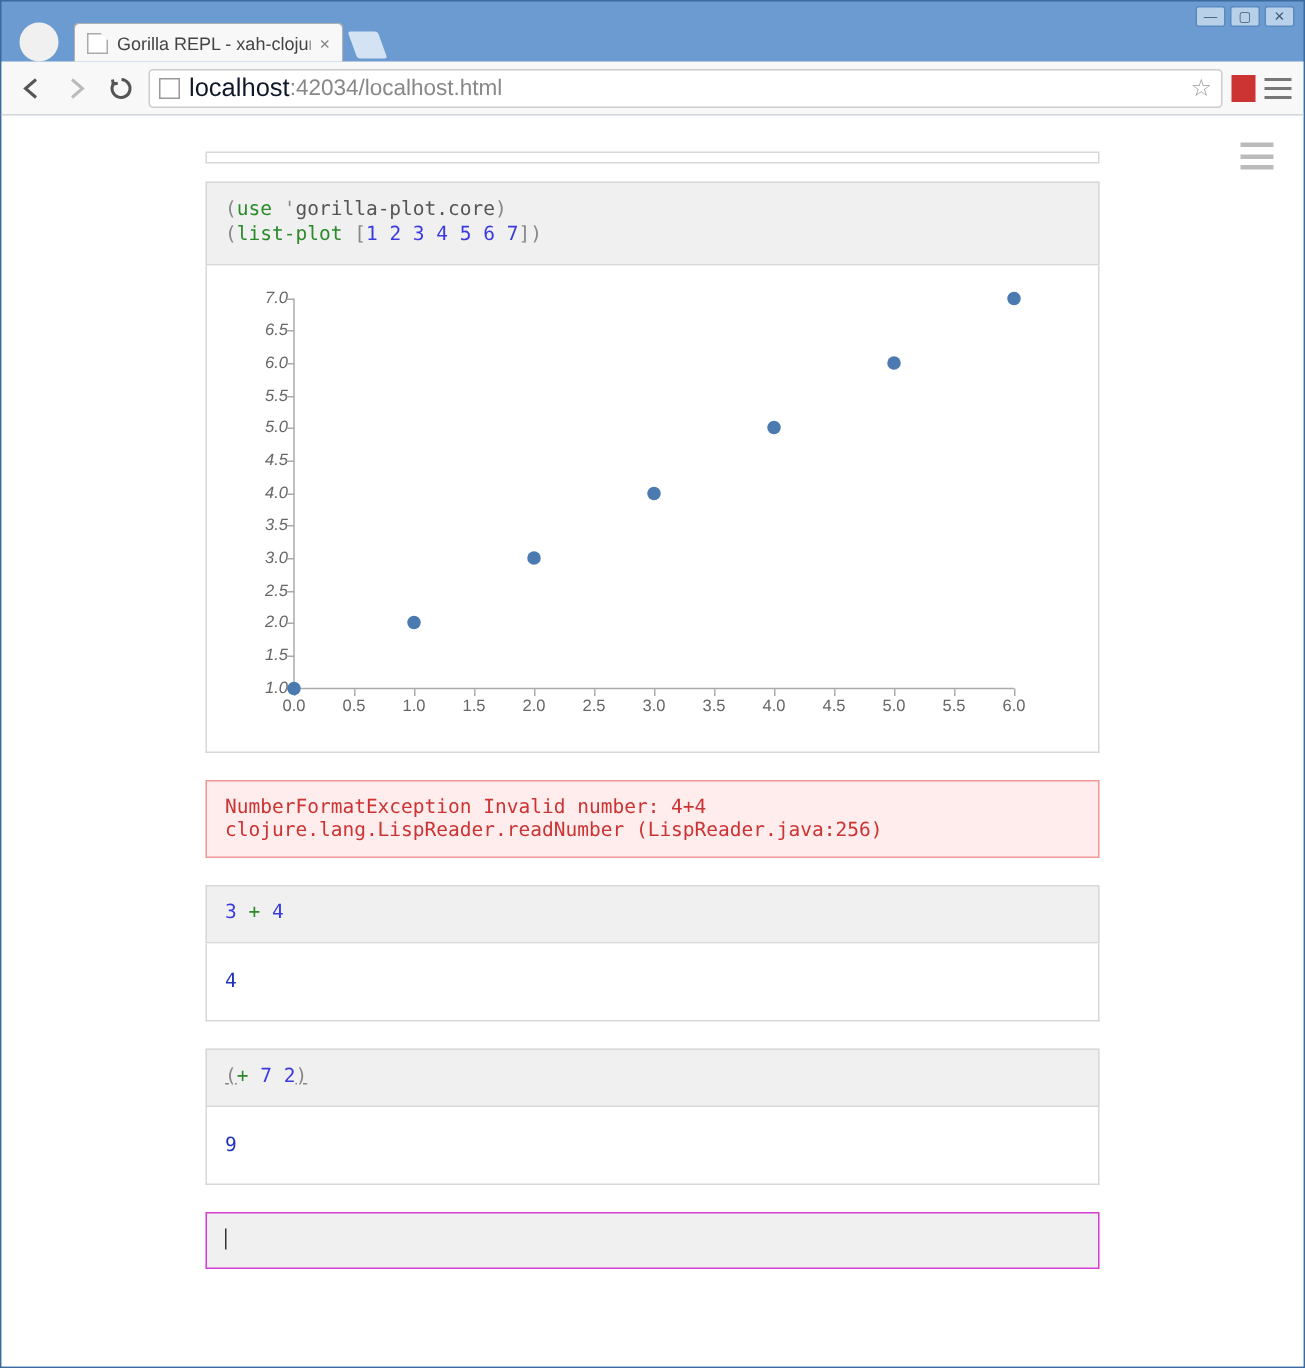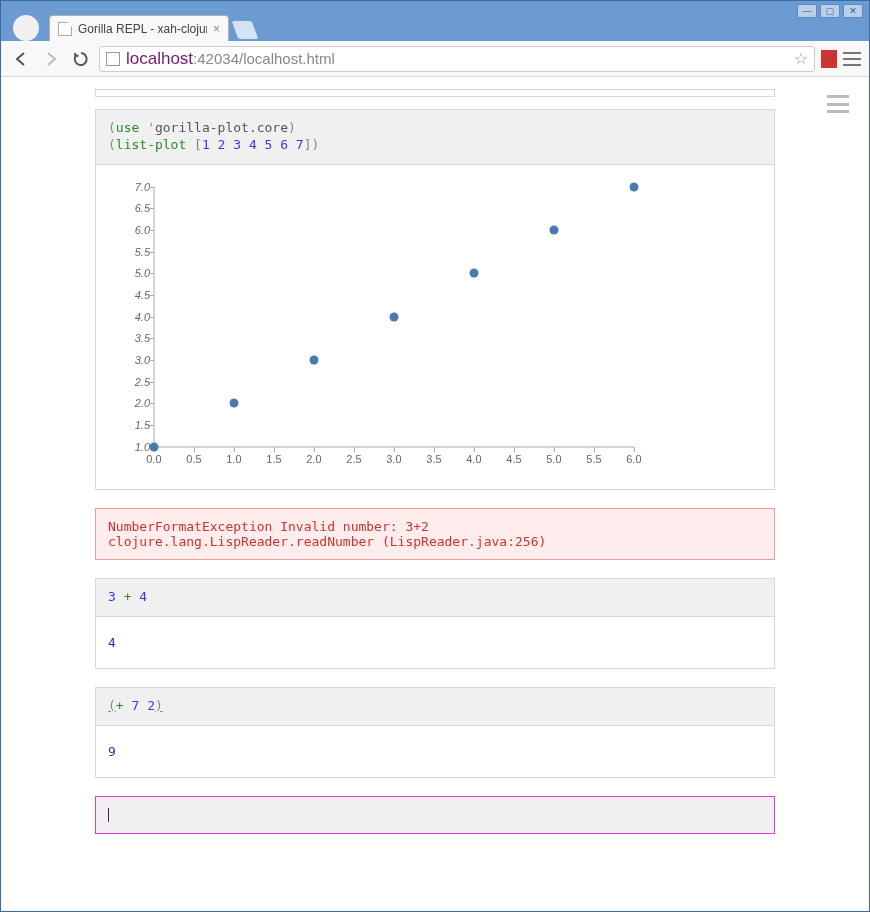--- a/index.html
+++ b/index.html
@@ -148,21 +148,21 @@
   color: #333;
 }
 .url-bar .doc-icon-small {
   width: 14px;
   height: 14px;
   margin-right: 6px;
   border: 1px solid #999;
   background: #fff;
   position: relative;
 }
-.url-host { color: #701a75; font-size: 17px; }
+.url-host { color: #0f172a; font-size: 17px; }
 .url-path { color: #888; }
 .star-icon {
   color: #999;
   font-size: 16px;
   margin-left: auto;
   cursor: pointer;
 }
 .ext-icon {
   width: 16px;
   height: 18px;
@@ -184,22 +184,22 @@
 
 
 .content {
   background: #fff;
   height: calc(912px - 78px);
   overflow-y: auto;
   position: relative;
   padding: 8px 0 20px 0;
 }
 .worksheet {
-  width: 680px;
-  margin: 4px auto;
+  width: 596px;
+  margin: 16px auto;
   border-radius: 25px;
 }
 .ham-menu {
   position: absolute;
   top: 18px;
   right: 20px;
   width: 22px;
   height: 18px;
   display: flex;
   flex-direction: column;
@@ -447,21 +447,21 @@
               <div class="dot" style="left: 214px; top: 183.333px;"></div>
               <div class="dot" style="left: 294px; top: 140px;"></div>
               <div class="dot" style="left: 374px; top: 96.6667px;"></div>
               <div class="dot" style="left: 454px; top: 53.3333px;"></div>
               <div class="dot" style="left: 534px; top: 10px;"></div>
             </div>
         </div>
       </div>
 
       <div class="cell">
-        <div class="cell-output error">NumberFormatException Invalid number: 3+2
+        <div class="cell-output error">NumberFormatException Invalid number: 4+4
 clojure.lang.LispReader.readNumber (LispReader.java:256)</div>
       </div>
 
       <div class="cell">
         <div class="cell-input" id="cell-input-2"><span class="num">3</span><span class="sym"> </span><span class="kw">+</span><span class="sym"> </span><span class="num">4</span></div>
         <div class="cell-output">4</div>
       </div>
 
       <div class="cell">
         <div class="cell-input" id="cell-input-3"><span class="paren underline">(</span><span class="kw">+</span><span class="sym"> </span><span class="num">7</span><span class="sym"> </span><span class="num">2</span><span class="paren underline">)</span></div>

